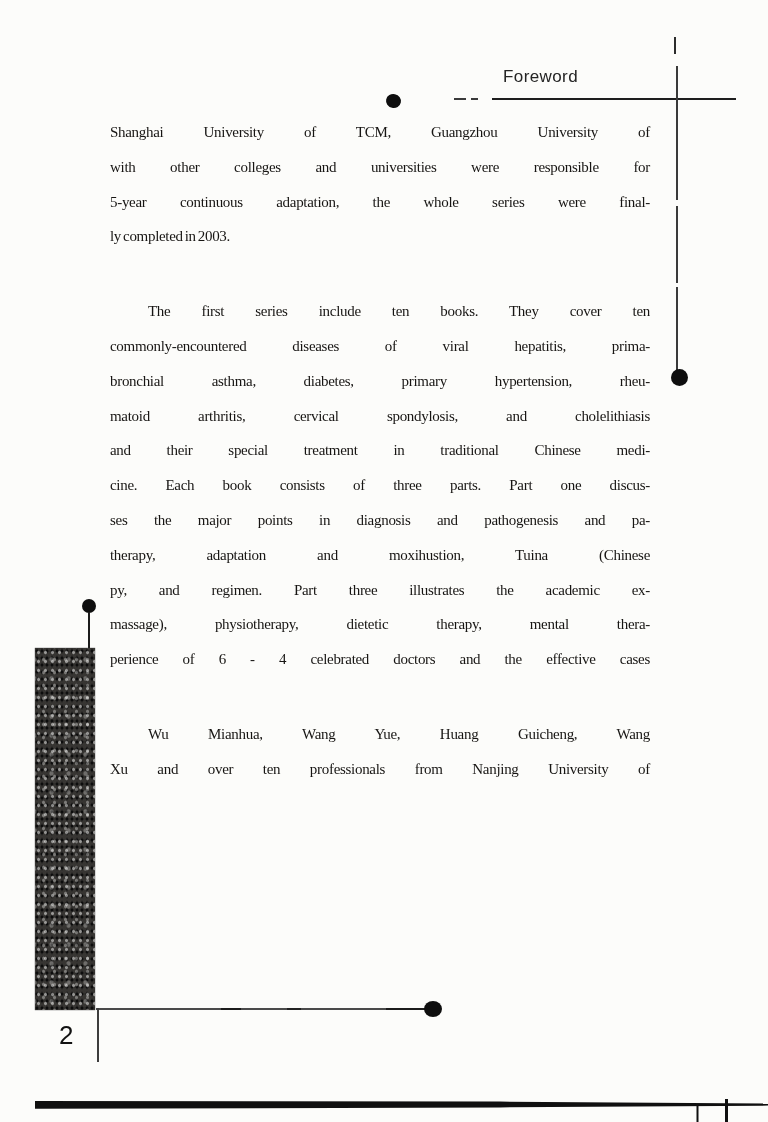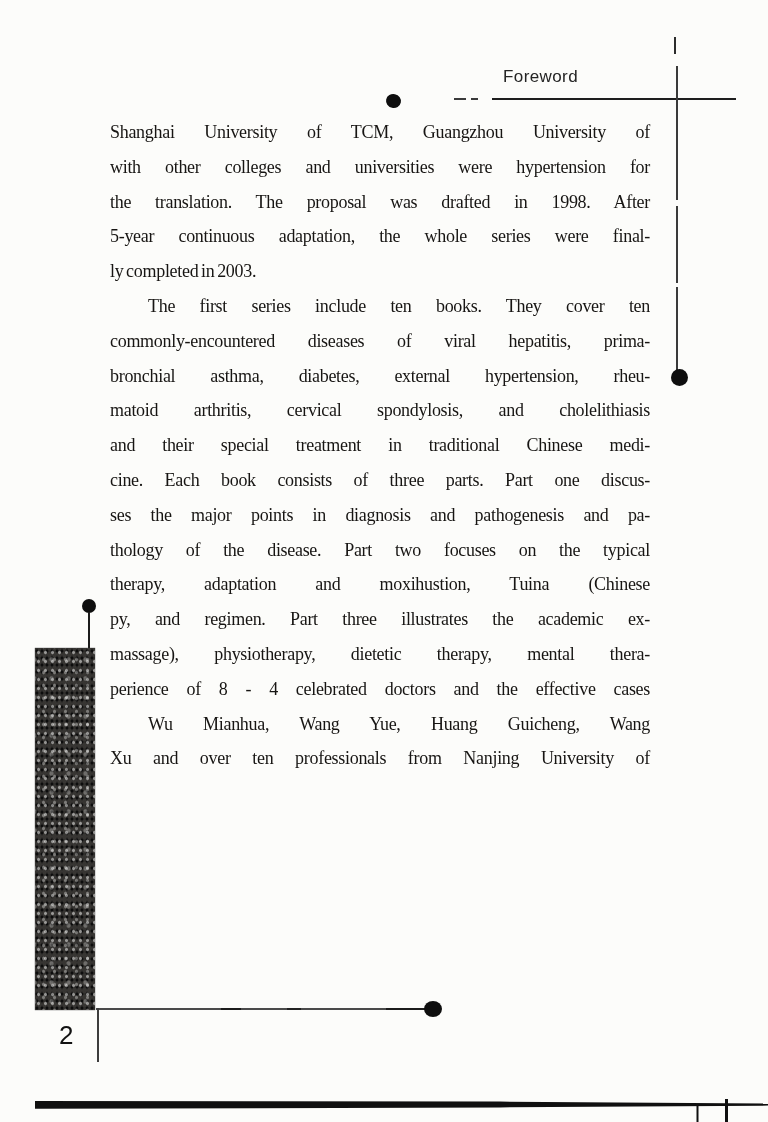--- a/index.html
+++ b/index.html
@@ -50,26 +50,26 @@
   }
   
   .page-number{
     position:absolute;left:59px;top:1020px;
     font-family:"Liberation Sans", sans-serif;
     font-size:26px;color:#121212;
   }
   
   .body-text{
     position:absolute;left:110px;top:115px;width:540px;
-    font-size:18px;line-height:34.8px;
+    font-size:15px;line-height:34.8px;
     letter-spacing:-0.3px;word-spacing:-1.5px;
   }
   .line{text-align:justify;text-align-last:justify;white-space:normal;height:34.8px;overflow:visible;}
   .line.last{text-align-last:left;}
-  .line.indent{padding-left:38px;}
+  .line.indent{padding-left:38px;margin-top:40px;}
   
   .bottom-rule-svg{position:absolute;left:0;top:0;width:768px;height:1122px;pointer-events:none;}
 </style>
 </head>
 <body>
 
 <div class="page">
 
   <span class="foreword-label">Foreword</span>
   <div class="header-dash1"></div>
@@ -80,36 +80,34 @@
   <div class="tr-tick"></div>
   <div class="tr-line"></div>
   <div class="dot dot-right"></div>
 
   <div class="dot dot-left"></div>
   <div class="left-stem"></div>
   <div class="texture-bar"></div>
 
   <div class="body-text">
       <div class="line">Shanghai University of TCM, Guangzhou University of</div>
-      <div class="line">with other colleges and universities were hypertension for</div>
-      <div class="line">the translation. The proposal was drafted in 1998. After</div>
+      <div class="line">with other colleges and universities were responsible for</div>
       <div class="line">5-year continuous adaptation, the whole series were final-</div>
       <div class="line last">ly completed in 2003.</div>
       <div class="line indent">The first series include ten books. They cover ten</div>
       <div class="line">commonly-encountered diseases of viral hepatitis, prima-</div>
-      <div class="line">bronchial asthma, diabetes, external hypertension, rheu-</div>
+      <div class="line">bronchial asthma, diabetes, primary hypertension, rheu-</div>
       <div class="line">matoid arthritis, cervical spondylosis, and cholelithiasis</div>
       <div class="line">and their special treatment in traditional Chinese medi-</div>
       <div class="line">cine. Each book consists of three parts. Part one discus-</div>
       <div class="line">ses the major points in diagnosis and pathogenesis and pa-</div>
-      <div class="line">thology of the disease. Part two focuses on the typical</div>
       <div class="line">therapy, adaptation and moxihustion, Tuina (Chinese</div>
       <div class="line">py, and regimen. Part three illustrates the academic ex-</div>
       <div class="line">massage), physiotherapy, dietetic therapy, mental thera-</div>
-      <div class="line">perience of 8 - 4 celebrated doctors and the effective cases</div>
+      <div class="line">perience of 6 - 4 celebrated doctors and the effective cases</div>
       <div class="line indent">Wu Mianhua, Wang Yue, Huang Guicheng, Wang</div>
       <div class="line">Xu and over ten professionals from Nanjing University of</div>
     </div>
 
   <div class="footer-line"></div>
   <div class="dot dot-footer"></div>
   <div class="bl-vline"></div>
   <span class="page-number">2</span>
 
   <svg class="bottom-rule-svg" viewBox="0 0 768 1122" xmlns="http://www.w3.org/2000/svg">

